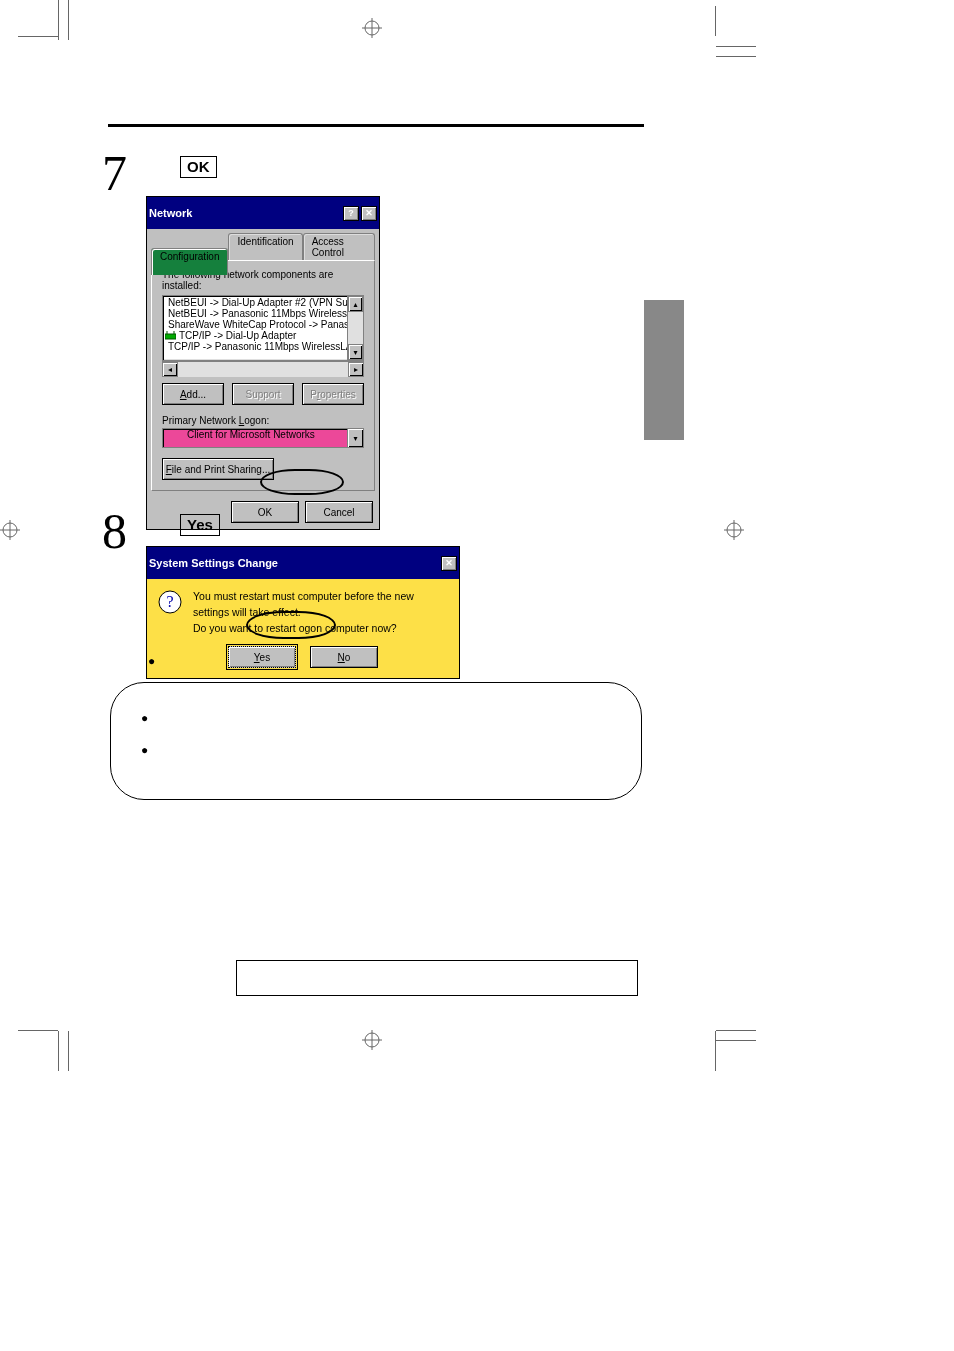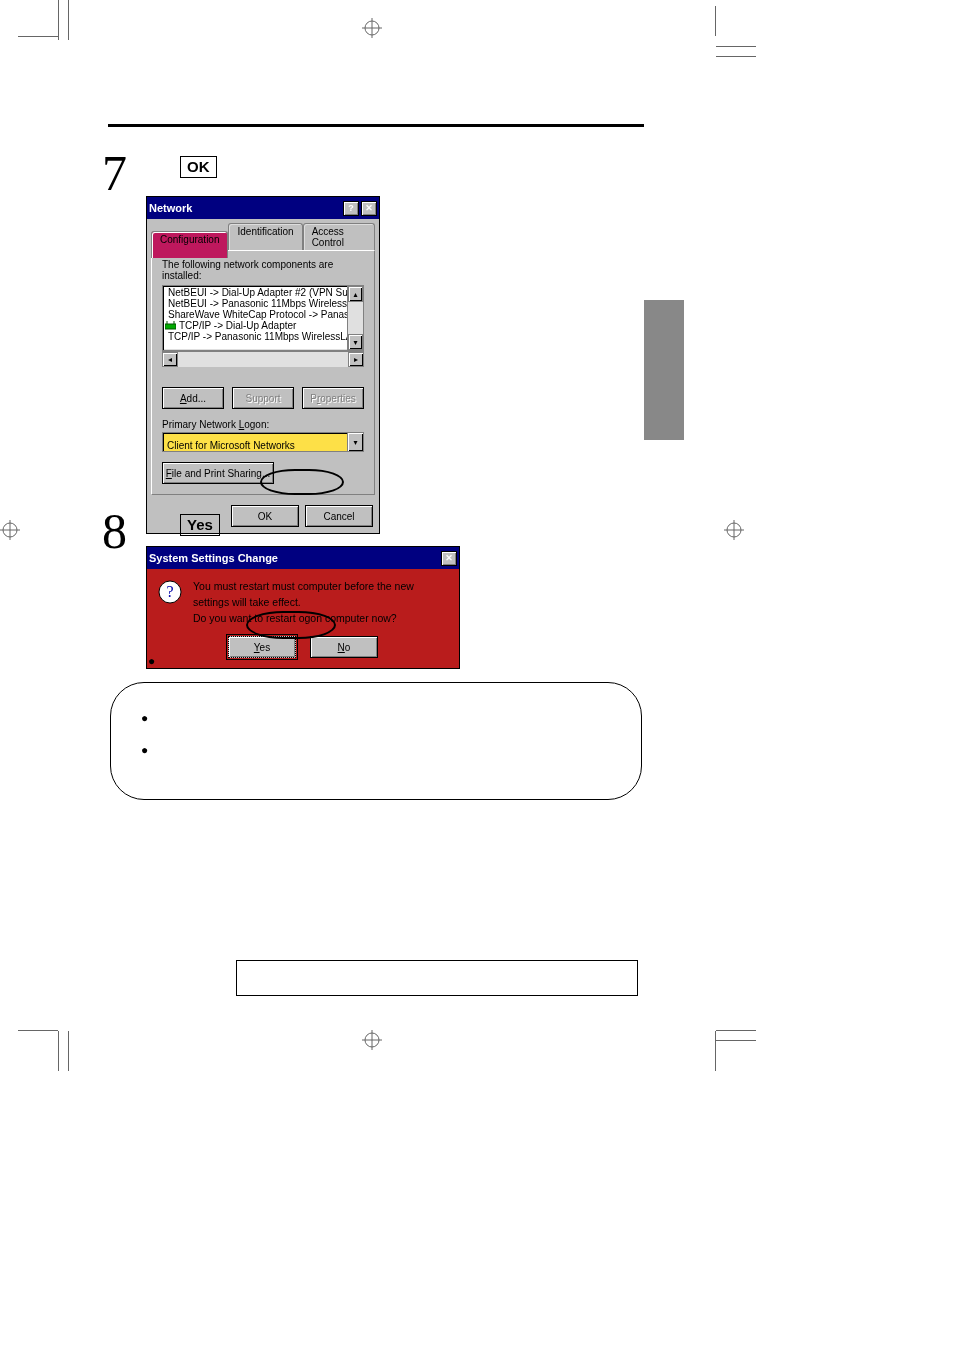--- a/index.html
+++ b/index.html
@@ -7,50 +7,50 @@
   .cropmark{position:absolute;background:#666;}
   .cm-h{height:1px;width:40px;}
   .cm-v{width:1px;height:40px;}
   .reg{position:absolute;width:20px;height:20px;}
   .reg svg{display:block;}
   .rule{position:absolute;height:3px;background:#000;left:108px;right:310px;}
   .sidebar-tab{position:absolute;right:270px;top:300px;width:40px;height:140px;background:#888;}
   .bignum{position:absolute;left:102px;font-family:Georgia,'Times New Roman',serif;font-size:50px;font-weight:400;}
   .keycap{display:inline-block;border:1.5px solid #000;padding:0 6px;font-family:Arial,sans-serif;font-weight:700;font-size:15px;line-height:20px;}
   .win{position:absolute;border:1px solid #000;background:#c0c0c0;font-size:10px;color:#000;}
-  .titlebar{background:#000080;color:#fff;height:22px;display:flex;align-items:center;padding:0 2px;font-weight:700;font-size:11px;}
+  .titlebar{background:#000080;color:#fff;height:32px;display:flex;align-items:center;padding:0 2px;font-weight:700;font-size:11px;}
   .titlebar .spacer{flex:1;}
   .wbtn{width:14px;height:13px;background:#c0c0c0;border:1px solid #000;display:flex;align-items:center;justify-content:center;font-size:9px;line-height:1;margin-left:2px;box-shadow:inset 1px 1px 0 #fff,inset -1px -1px 0 #808080;}
   .tabs{display:flex;margin:4px 4px 0 4px;}
   .tab{border:1px solid #808080;border-bottom:none;background:#c0c0c0;padding:2px 8px;font-size:10px;border-top-left-radius:3px;border-top-right-radius:3px;position:relative;}
-  .tab.active{background:#be185d;z-index:2;top:8px;box-shadow:inset 1px 1px 0 #fff;}
+  .tab.active{background:#15803d;z-index:2;top:15px;box-shadow:inset 1px 1px 0 #fff;}
   .tabs .tab:not(.active){background:#c0c0c0;border-color:#808080;box-shadow:inset 1px 1px 0 #ddd;}
   .panel{border:1px solid #fff;border-right-color:#808080;border-bottom-color:#808080;margin:0 4px 4px 4px;padding:8px 10px 10px 10px;background:#c0c0c0;}
   .listbox{background:#fff;border:1px solid #808080;box-shadow:inset 1px 1px 0 #000,inset -1px -1px 0 #dfdfdf;height:64px;display:flex;}
   .listitems{flex:1;overflow:hidden;font-size:10px;padding:1px 0;}
   .listitems div{white-space:nowrap;padding:0 2px;display:flex;align-items:center;gap:3px;}
   .proto-ico{width:11px;height:10px;display:inline-block;}
   .scrollv{width:15px;background:#c0c0c0;border-left:1px solid #808080;display:flex;flex-direction:column;}
   .sbtn{height:14px;background:#c0c0c0;box-shadow:inset 1px 1px 0 #fff,inset -1px -1px 0 #000;border:1px solid #808080;display:flex;align-items:center;justify-content:center;font-size:8px;}
   .strack{flex:1;background:repeating-conic-gradient(#c0c0c0 0% 25%,#fff 0% 50%) 50%/2px 2px;}
   .hscroll{height:15px;background:#c0c0c0;border-top:1px solid #808080;display:flex;}
   .hscroll .sbtn{width:14px;height:auto;}
-  .btnrow{display:flex;gap:8px;margin-top:20px;}
+  .btnrow{display:flex;gap:8px;margin-top:6px;}
   .btn95{flex:1;height:20px;background:#c0c0c0;border:1px solid #000;box-shadow:inset 1px 1px 0 #fff,inset -1px -1px 0 #808080;font-size:10px;display:flex;align-items:center;justify-content:center;}
   .btn95.disabled{color:#808080;text-shadow:1px 1px 0 #fff;}
   .fieldlbl{font-size:10px;margin-top:10px;}
-  .select95{height:18px;background:#fde047;border:1px solid #808080;box-shadow:inset 1px 1px 0 #000;display:flex;align-items:flex-end;font-size:10px;margin-top:2px;}
+  .select95{height:18px;background:#ec4899;border:1px solid #808080;box-shadow:inset 1px 1px 0 #000;display:flex;align-items:flex-start;font-size:10px;margin-top:2px;padding-left:20px;}
   .select95 .seltext{flex:1;padding:0 4px;}
   .select95 .selbtn{width:15px;height:100%;background:#c0c0c0;box-shadow:inset 1px 1px 0 #fff,inset -1px -1px 0 #000;border-left:1px solid #808080;display:flex;align-items:center;justify-content:center;font-size:8px;}
   .groupbox{border:1px solid #808080;box-shadow:1px 1px 0 #fff inset,-1px -1px 0 #fff;margin-top:10px;padding:8px;position:relative;height:44px;}
   .grouplegend{position:absolute;top:-7px;left:6px;background:#c0c0c0;padding:0 3px;font-size:10px;}
   .footerbtns{display:flex;justify-content:flex-end;gap:6px;padding:6px;}
   .footerbtns .btn95{flex:none;width:66px;}
   .ring{position:absolute;border:2px solid #000;border-radius:50%/60%;}
-  .msgwin{position:absolute;border:1px solid #000;background:#b91c1c;}
+  .msgwin{position:absolute;border:1px solid #000;background:#fde047;}
   .msgbody{display:flex;padding:10px 14px 6px 10px;gap:10px;align-items:flex-start;}
   .qicon{width:26px;height:26px;flex:none;}
   .msgtxt{font-size:10.5px;line-height:1.5;}
   .msgbtns{display:flex;justify-content:center;gap:14px;padding:4px 0 10px 0;}
   .msgbtns .btn95{flex:none;width:66px;height:20px;}
   .msgbtns .btn95.default{border:1px dotted #000;outline:1px solid #000;outline-offset:1px;box-shadow:inset 1px 1px 0 #fff,inset -1px -1px 0 #808080;}
   .bullet-note{position:absolute;left:148px;display:flex;gap:10px;font-size:12px;}
   .rbox{position:absolute;left:110px;right:312px;border:1.5px solid #000;border-radius:34px;padding:24px 30px 30px 30px;box-sizing:border-box;}
   .rbox .bline{display:flex;gap:10px;font-size:12px;margin:4px 0 18px 0;}
   .footerbox{position:absolute;left:236px;width:400px;height:34px;border:1px solid #000;}

